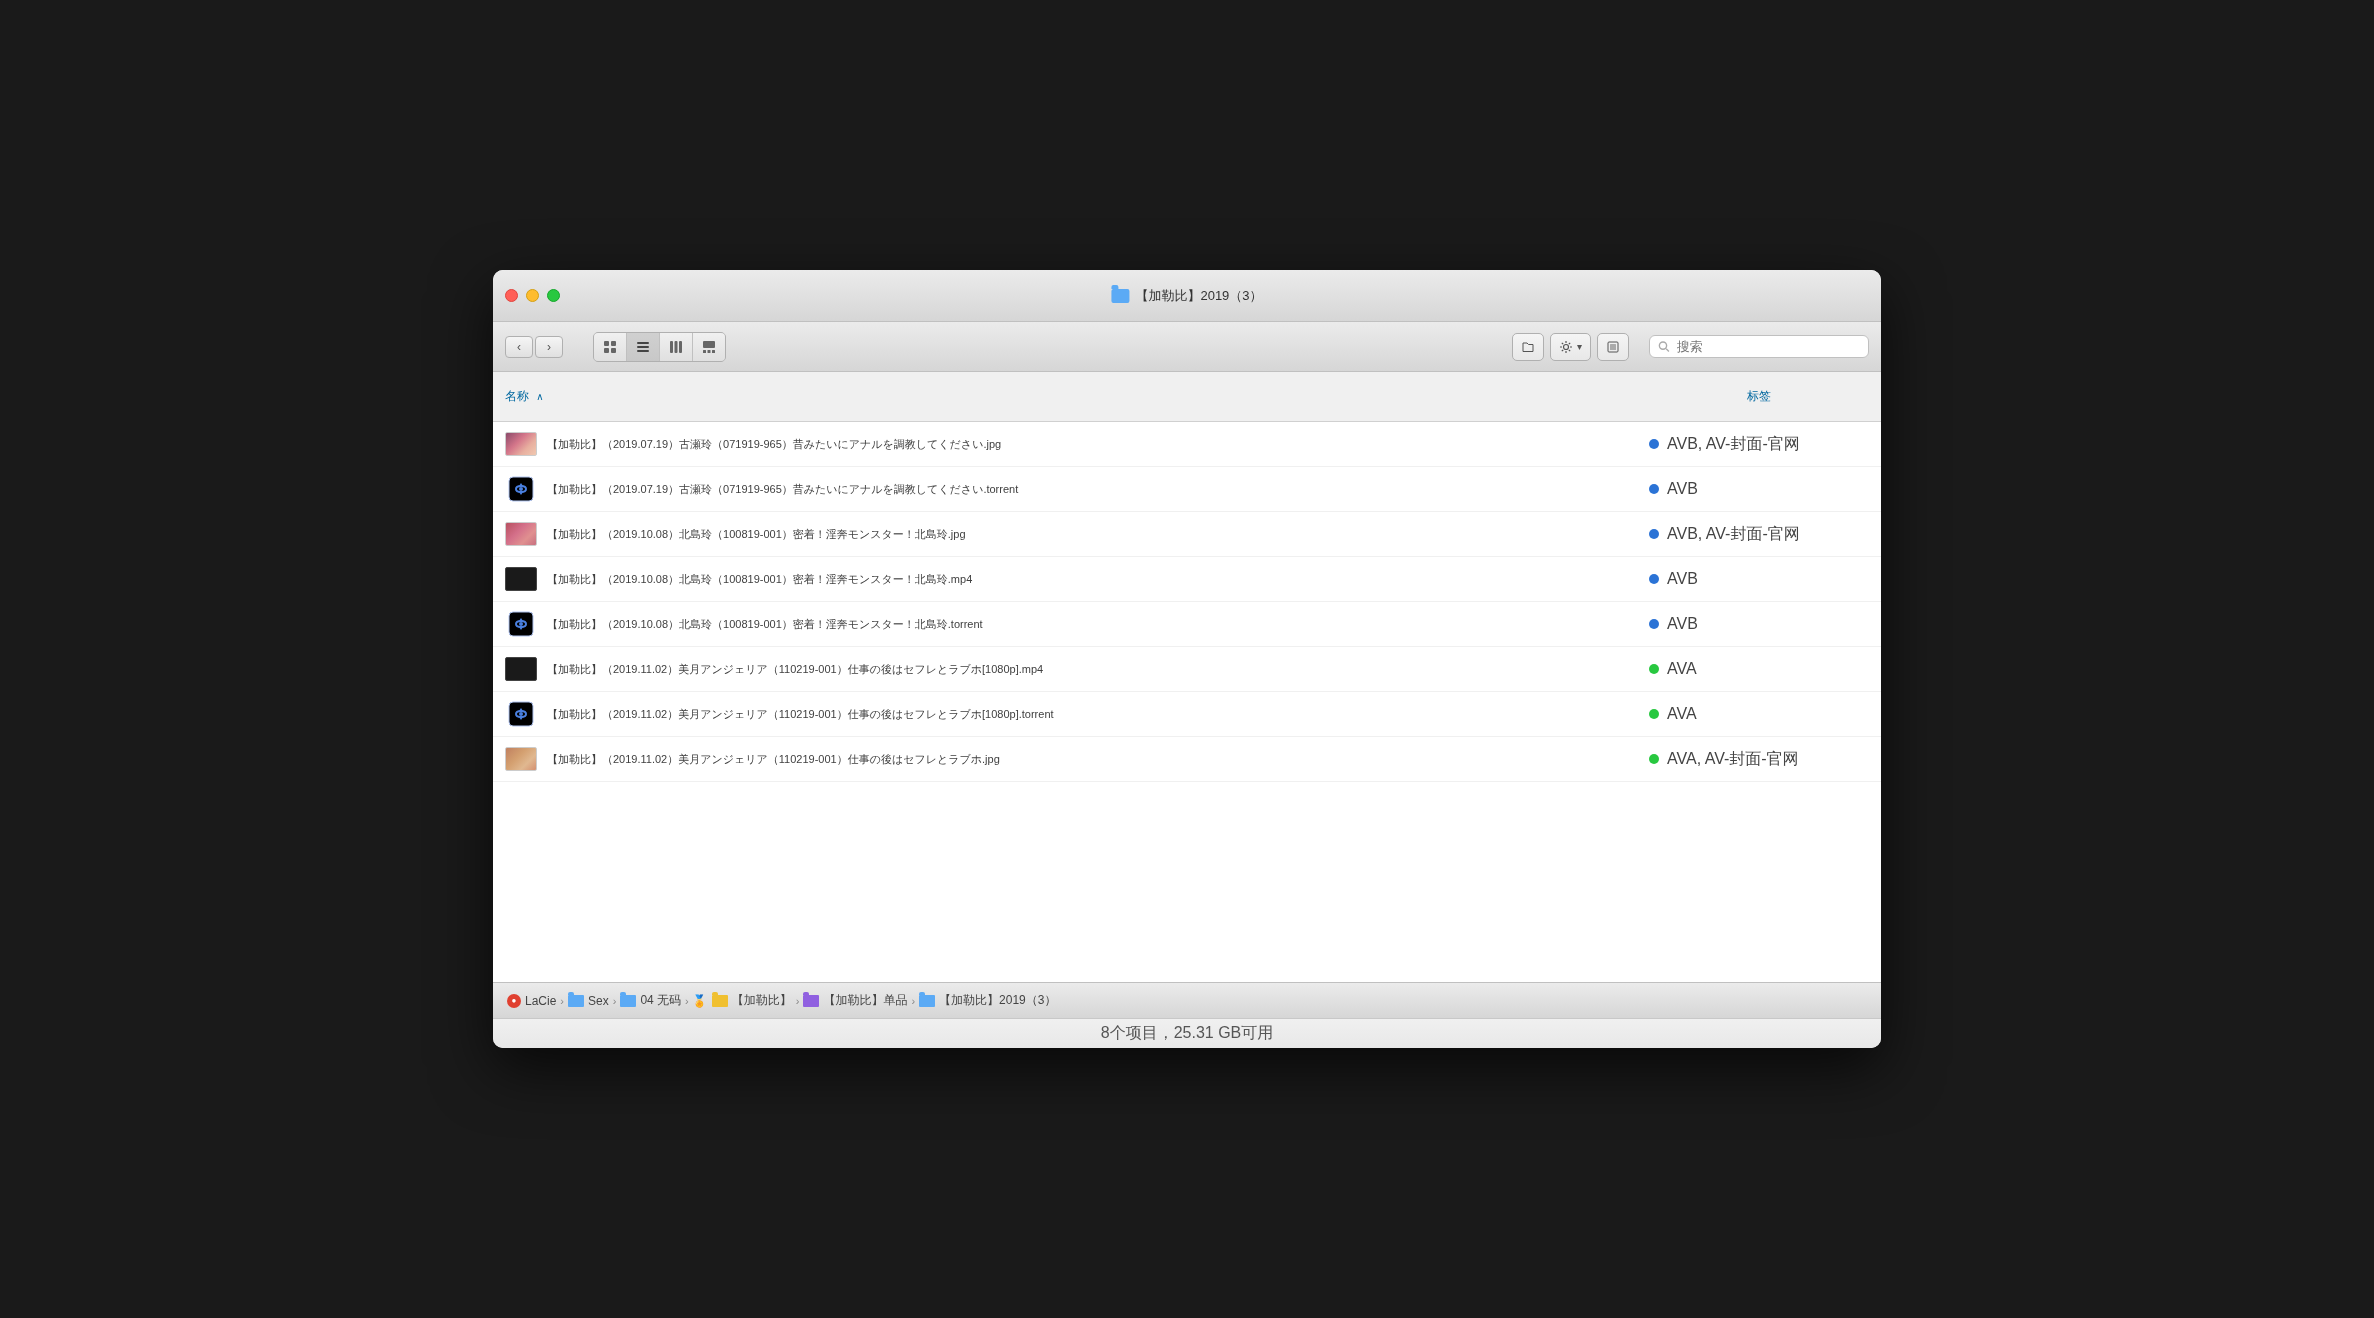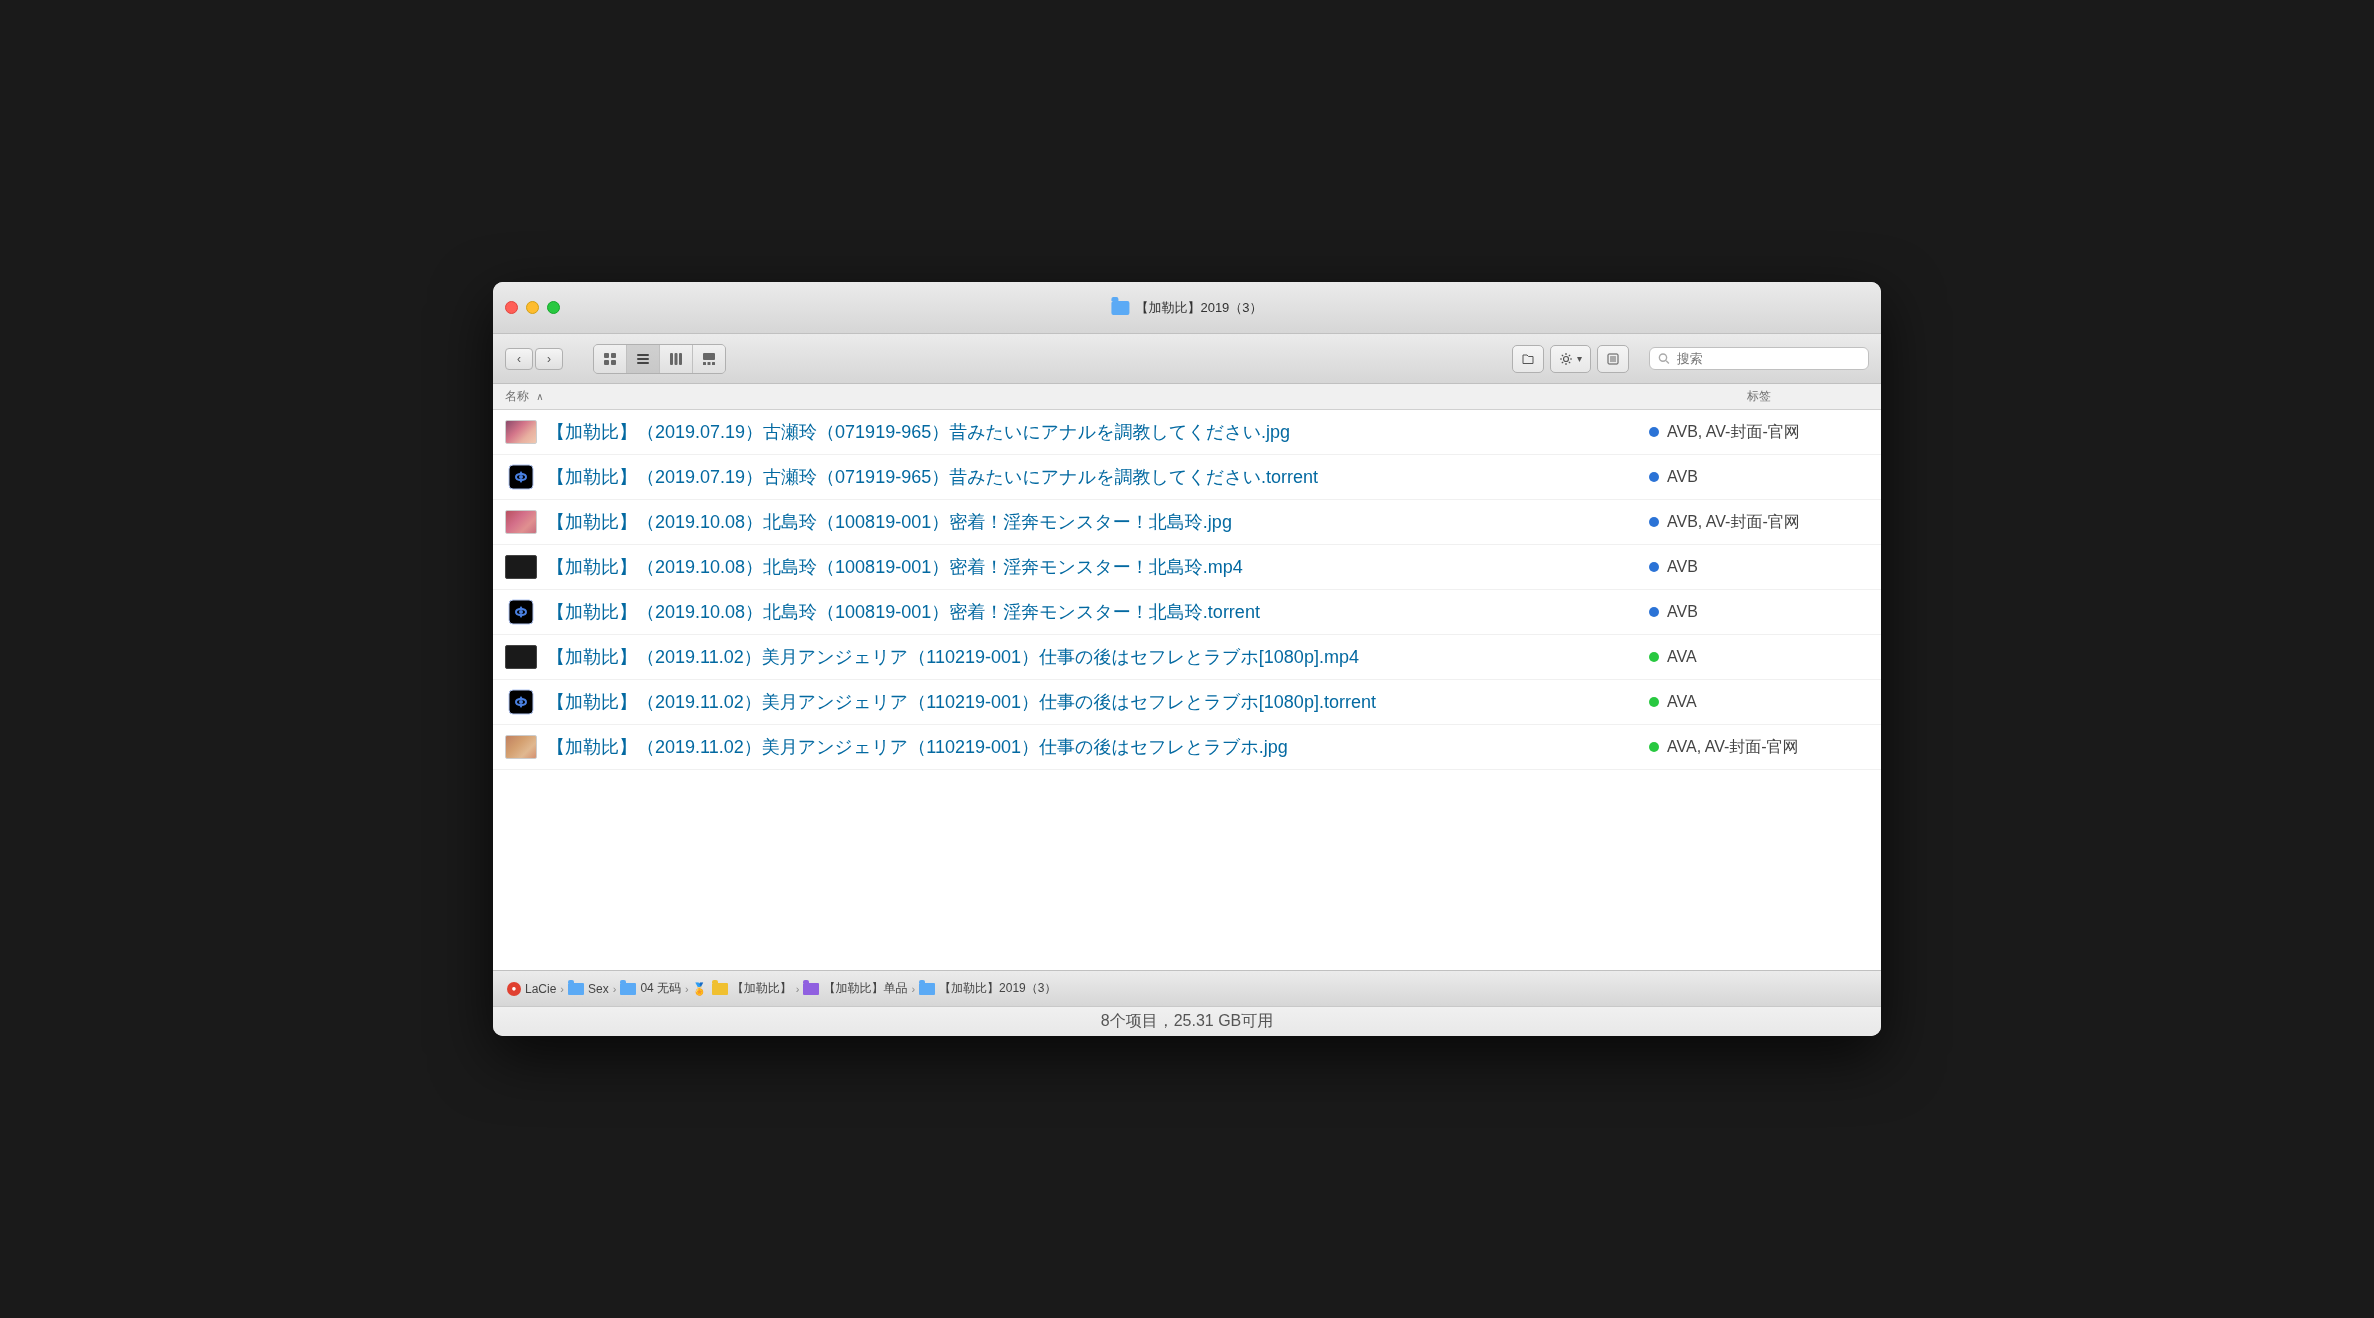--- a/index.html
+++ b/index.html
@@ -155,25 +155,25 @@
       outline: none;
       font-size: 13px;
       color: #333;
       width: 100%;
       background: transparent;
     }
     
     .file-list-header {
       display: flex;
       align-items: center;
-      padding: 4px 12px;
+      padding: 16px 12px;
       border-bottom: 1px solid #d0d0d0;
       background: #f0f0f0;
       font-size: 12px;
-      color: #737373;
+      color: #0369a1;
     }
     .col-name { flex: 1; font-weight: 500; }
     .col-tag { width: 220px; text-align: center; }
     .sort-arrow { margin-left: 4px; font-size: 10px; }
     .file-list {
       background: white;
     }
     .file-row {
       display: flex;
       align-items: center;
@@ -186,22 +186,22 @@
       width: 32px;
       height: 32px;
       margin-right: 10px;
       display: flex;
       align-items: center;
       justify-content: center;
       flex-shrink: 0;
     }
     .file-name {
       flex: 1;
-      font-size: 18px;
-      color: #0369a1;
+      font-size: 11px;
+      color: #404040;
       white-space: nowrap;
       overflow: hidden;
       text-overflow: ellipsis;
     }
     .file-tag-area {
       width: 220px;
       display: flex;
       align-items: center;
       gap: 8px;
     }

